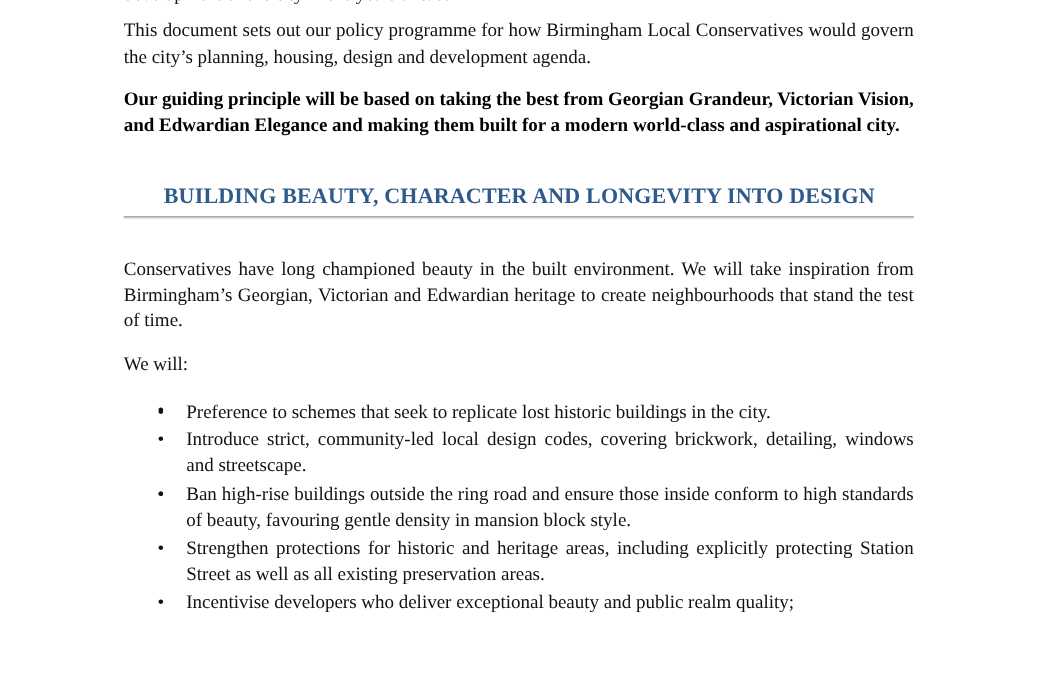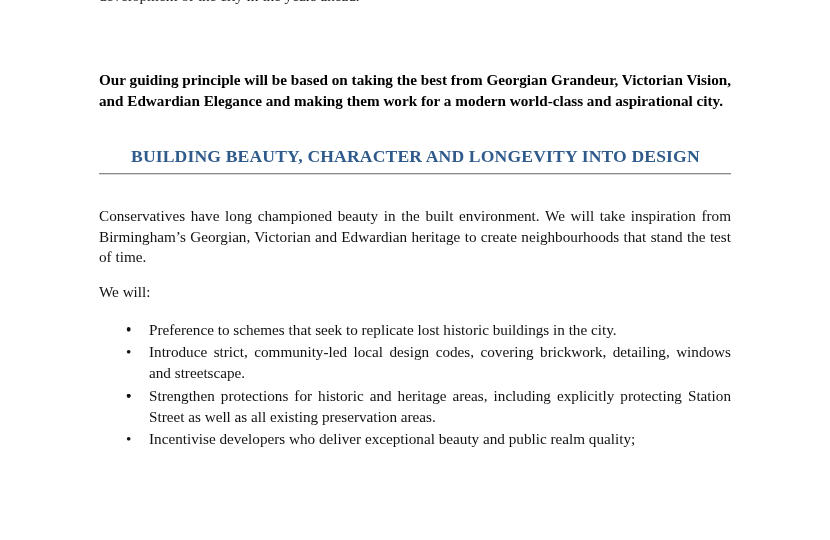--- a/index.html
+++ b/index.html
@@ -110,22 +110,23 @@
     overflow: hidden;
   }
 </style>
 </head>
 <body>
 
 <div class="page">
 
   <div class="col clipped-top">development of the city in the years ahead.</div>
 
+  <div class="col para" style="top: 15px;">This document sets out our policy programme for how Birmingham Local Conservatives would govern the city’s planning, housing, design and development agenda.</div>
 
-  <div class="col para bold" style="top: 70px;">Our guiding principle will be based on taking the best from Georgian Grandeur, Victorian Vision, and Edwardian Elegance and making them work for a modern world-class and aspirational city.</div>
+  <div class="col para bold" style="top: 70px;">Our guiding principle will be based on taking the best from Georgian Grandeur, Victorian Vision, and Edwardian Elegance and making them built for a modern world-class and aspirational city.</div>
 
   <div class="col section-heading" style="top: 145px;">BUILDING BEAUTY, CHARACTER AND LONGEVITY INTO DESIGN</div>
 
   <div class="heading-rule" style="top: 173px;"></div>
 
   <div class="col lead-in" style="top: 282px;">We will:</div>
 
   <div class="col para" style="top: 206px;">Conservatives have long championed beauty in the built environment. We will take inspiration from Birmingham’s Georgian, Victorian and Edwardian heritage to create neighbourhoods that stand the test of time.</div>
 
   <ul class="bullet-list" style="top: 318px;">
@@ -138,20 +139,21 @@
     </li>
     <li>
       <span class="bullet-dot">•</span>
       <span>Introduce strict, community-led local design codes, covering brickwork, detailing, windows and streetscape.</span>
     </li>
     <li>
       <span class="bullet-dot">•</span>
     </li>
     <li>
       <span class="bullet-dot">•</span>
+      <span>Ban high-rise buildings outside the ring road and ensure those inside conform to high standards of beauty, favouring gentle density in mansion block style.</span>
     </li>
     <li>
       <span class="bullet-dot">•</span>
       <span>Strengthen protections for historic and heritage areas, including explicitly protecting Station Street as well as all existing preservation areas.</span>
     </li>
     <li>
       <span class="bullet-dot">•</span>
       <span>Incentivise developers who deliver exceptional beauty and public realm quality;</span>
     </li>
   </ul>

